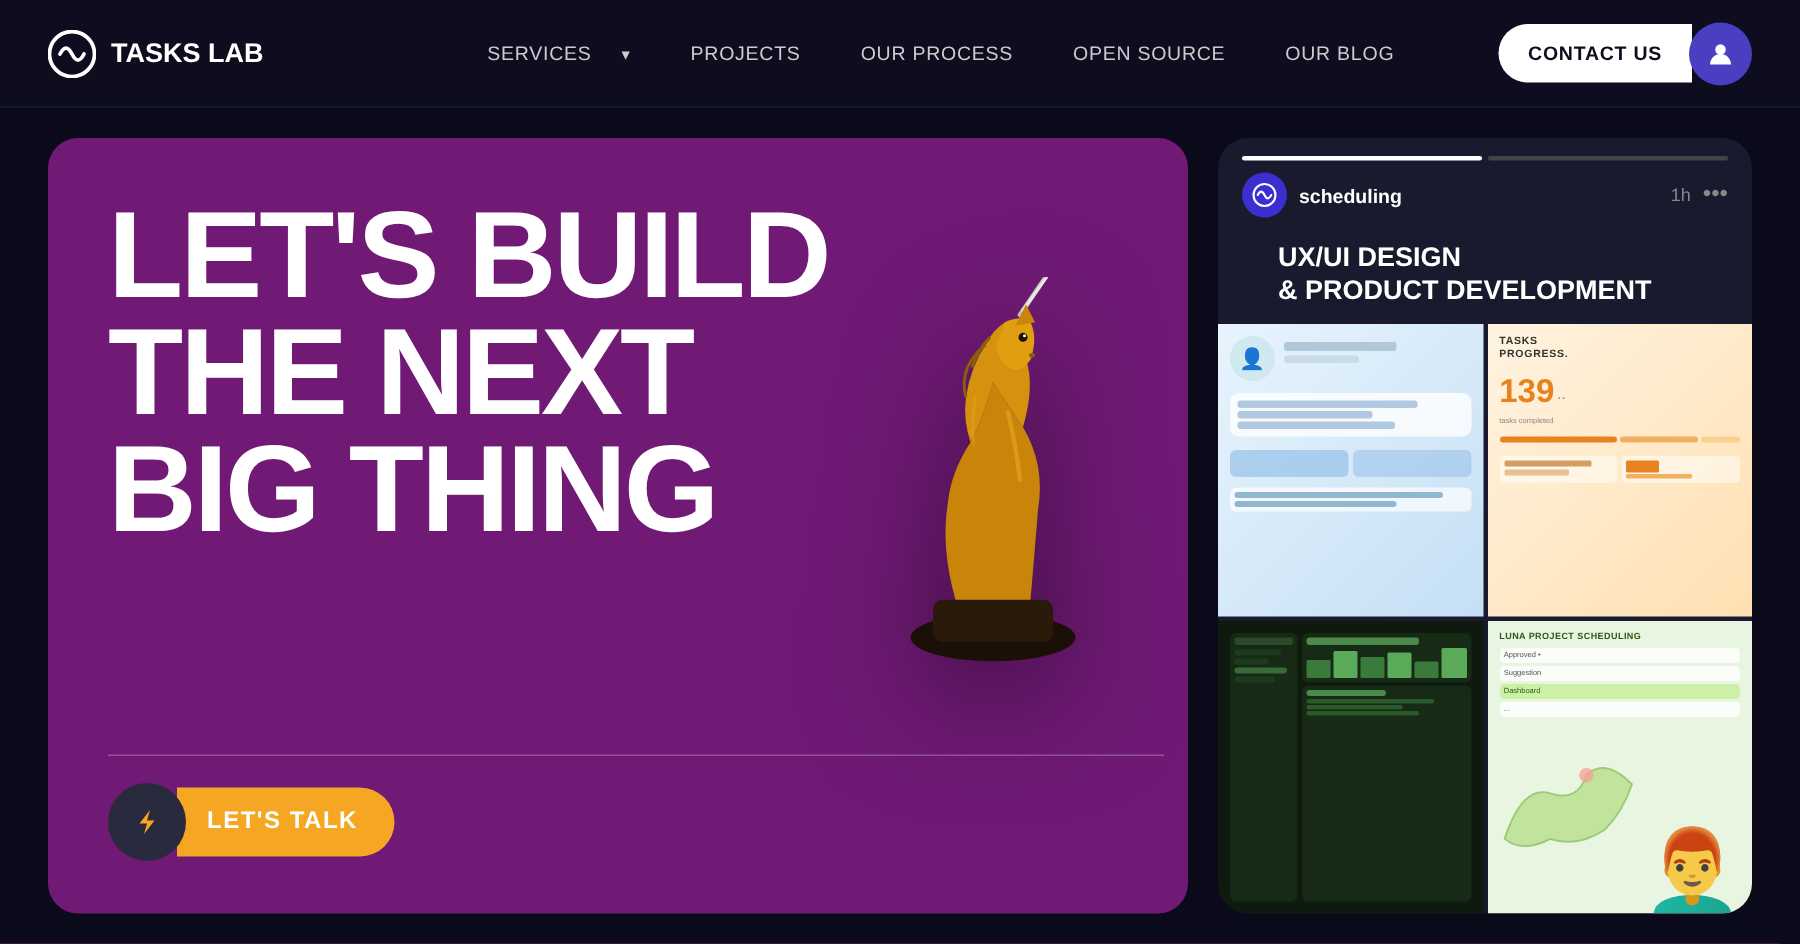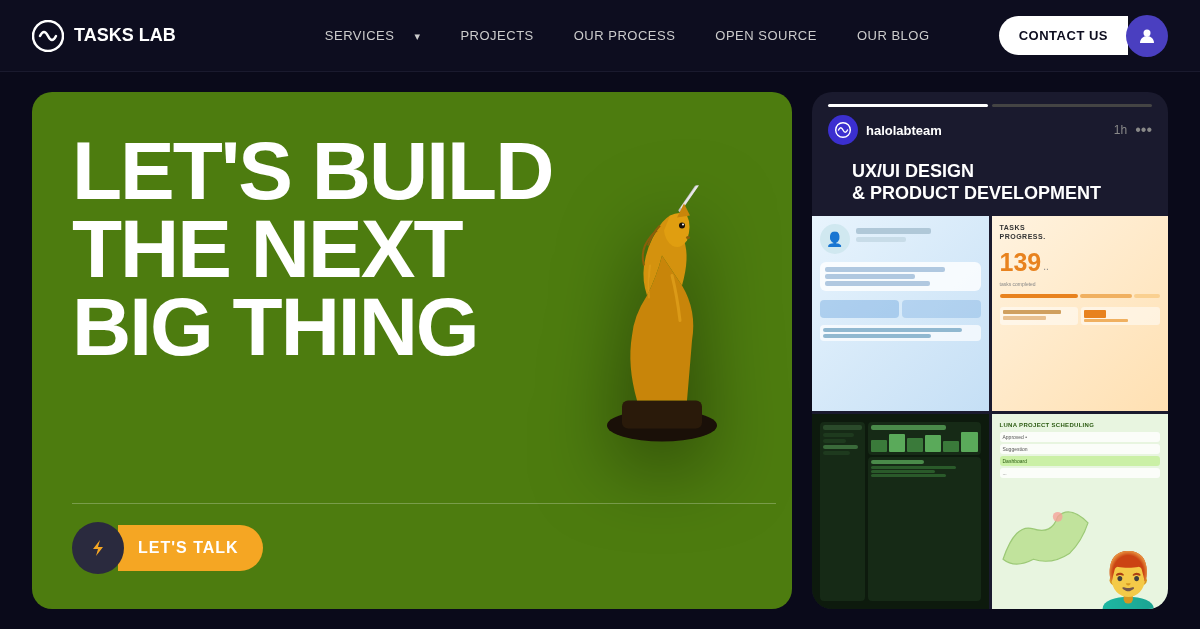--- a/index.html
+++ b/index.html
@@ -86,21 +86,21 @@
     
     .main-content {
       display: flex;
       height: calc(629px - 72px);
       padding: 20px 32px;
       gap: 20px;
     }
 
     
     .hero-card {
-      background: #4d7c0f;
+      background: #701a75;
       border-radius: 20px;
       flex: 0 0 760px;
       position: relative;
       overflow: hidden;
       padding: 40px 16px 35px 40px;
       display: flex;
       flex-direction: column;
       justify-content: space-between;
     }
     .hero-headline {
@@ -279,21 +279,21 @@
 
     
     .tasks-title {
       font-size: 7px;
       font-weight: 800;
       color: #333;
       text-transform: uppercase;
       letter-spacing: 0.5px;
     }
     .tasks-number {
-      font-size: 25px;
+      font-size: 22px;
       font-weight: 900;
       color: #e8821e;
       text-align: center;
     }
     .tasks-label {
       font-size: 5px;
       color: #888;
     }
     .tasks-row {
       display: flex;
@@ -398,21 +398,21 @@
         <div class="story-seg active"></div>
         <div class="story-seg inactive"></div>
       </div>
       <div class="story-header">
         <div class="story-avatar">
           <svg width="18" height="18" viewBox="0 0 32 32">
             <circle cx="16" cy="16" r="13" stroke="#fff" stroke-width="2.5" fill="none"></circle>
             <path d="M8 16 Q12 8 16 16 Q20 24 24 16" stroke="#fff" stroke-width="2.5" fill="none" stroke-linecap="round"></path>
           </svg>
         </div>
-        <span class="story-username">halolabteam</span>
+        <span class="story-username">scheduling</span>
         <span class="story-time">1h</span>
         <span class="story-dots">•••</span>
       </div>
     </div>
 
     <div class="story-title">
       <div>UX/UI DESIGN</div>
       <div>&amp; PRODUCT DEVELOPMENT</div>
     </div>
 

